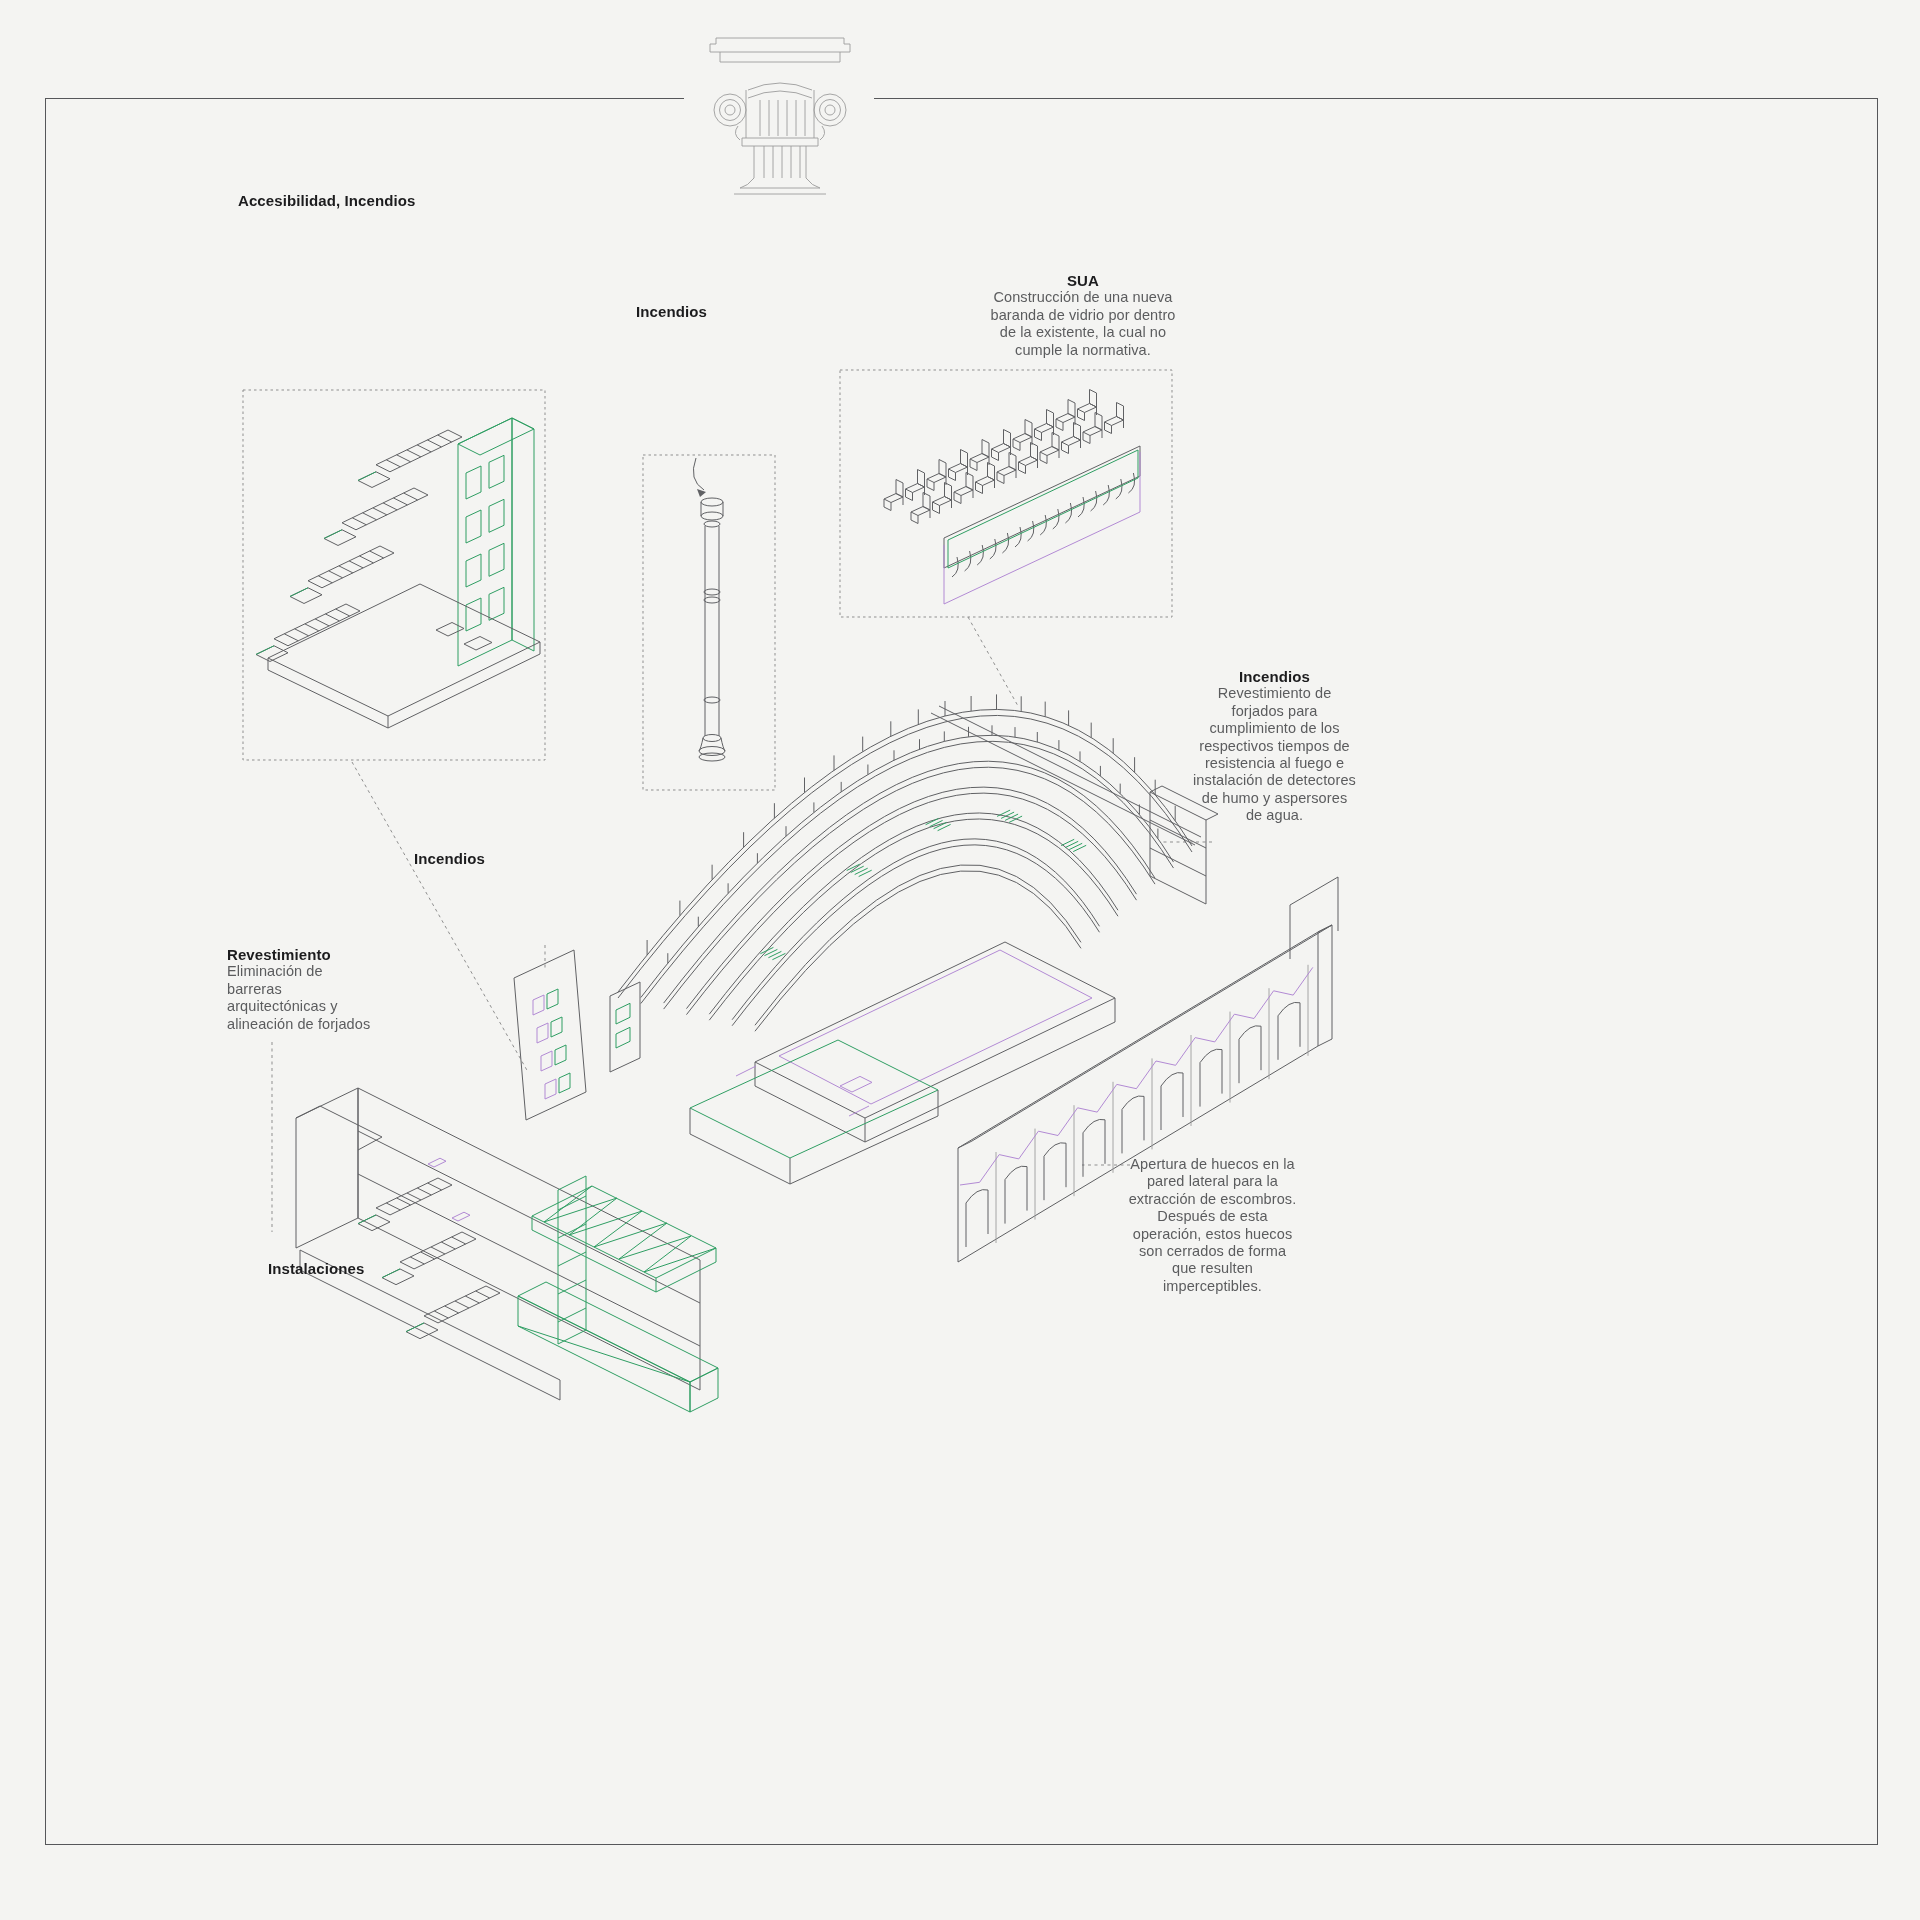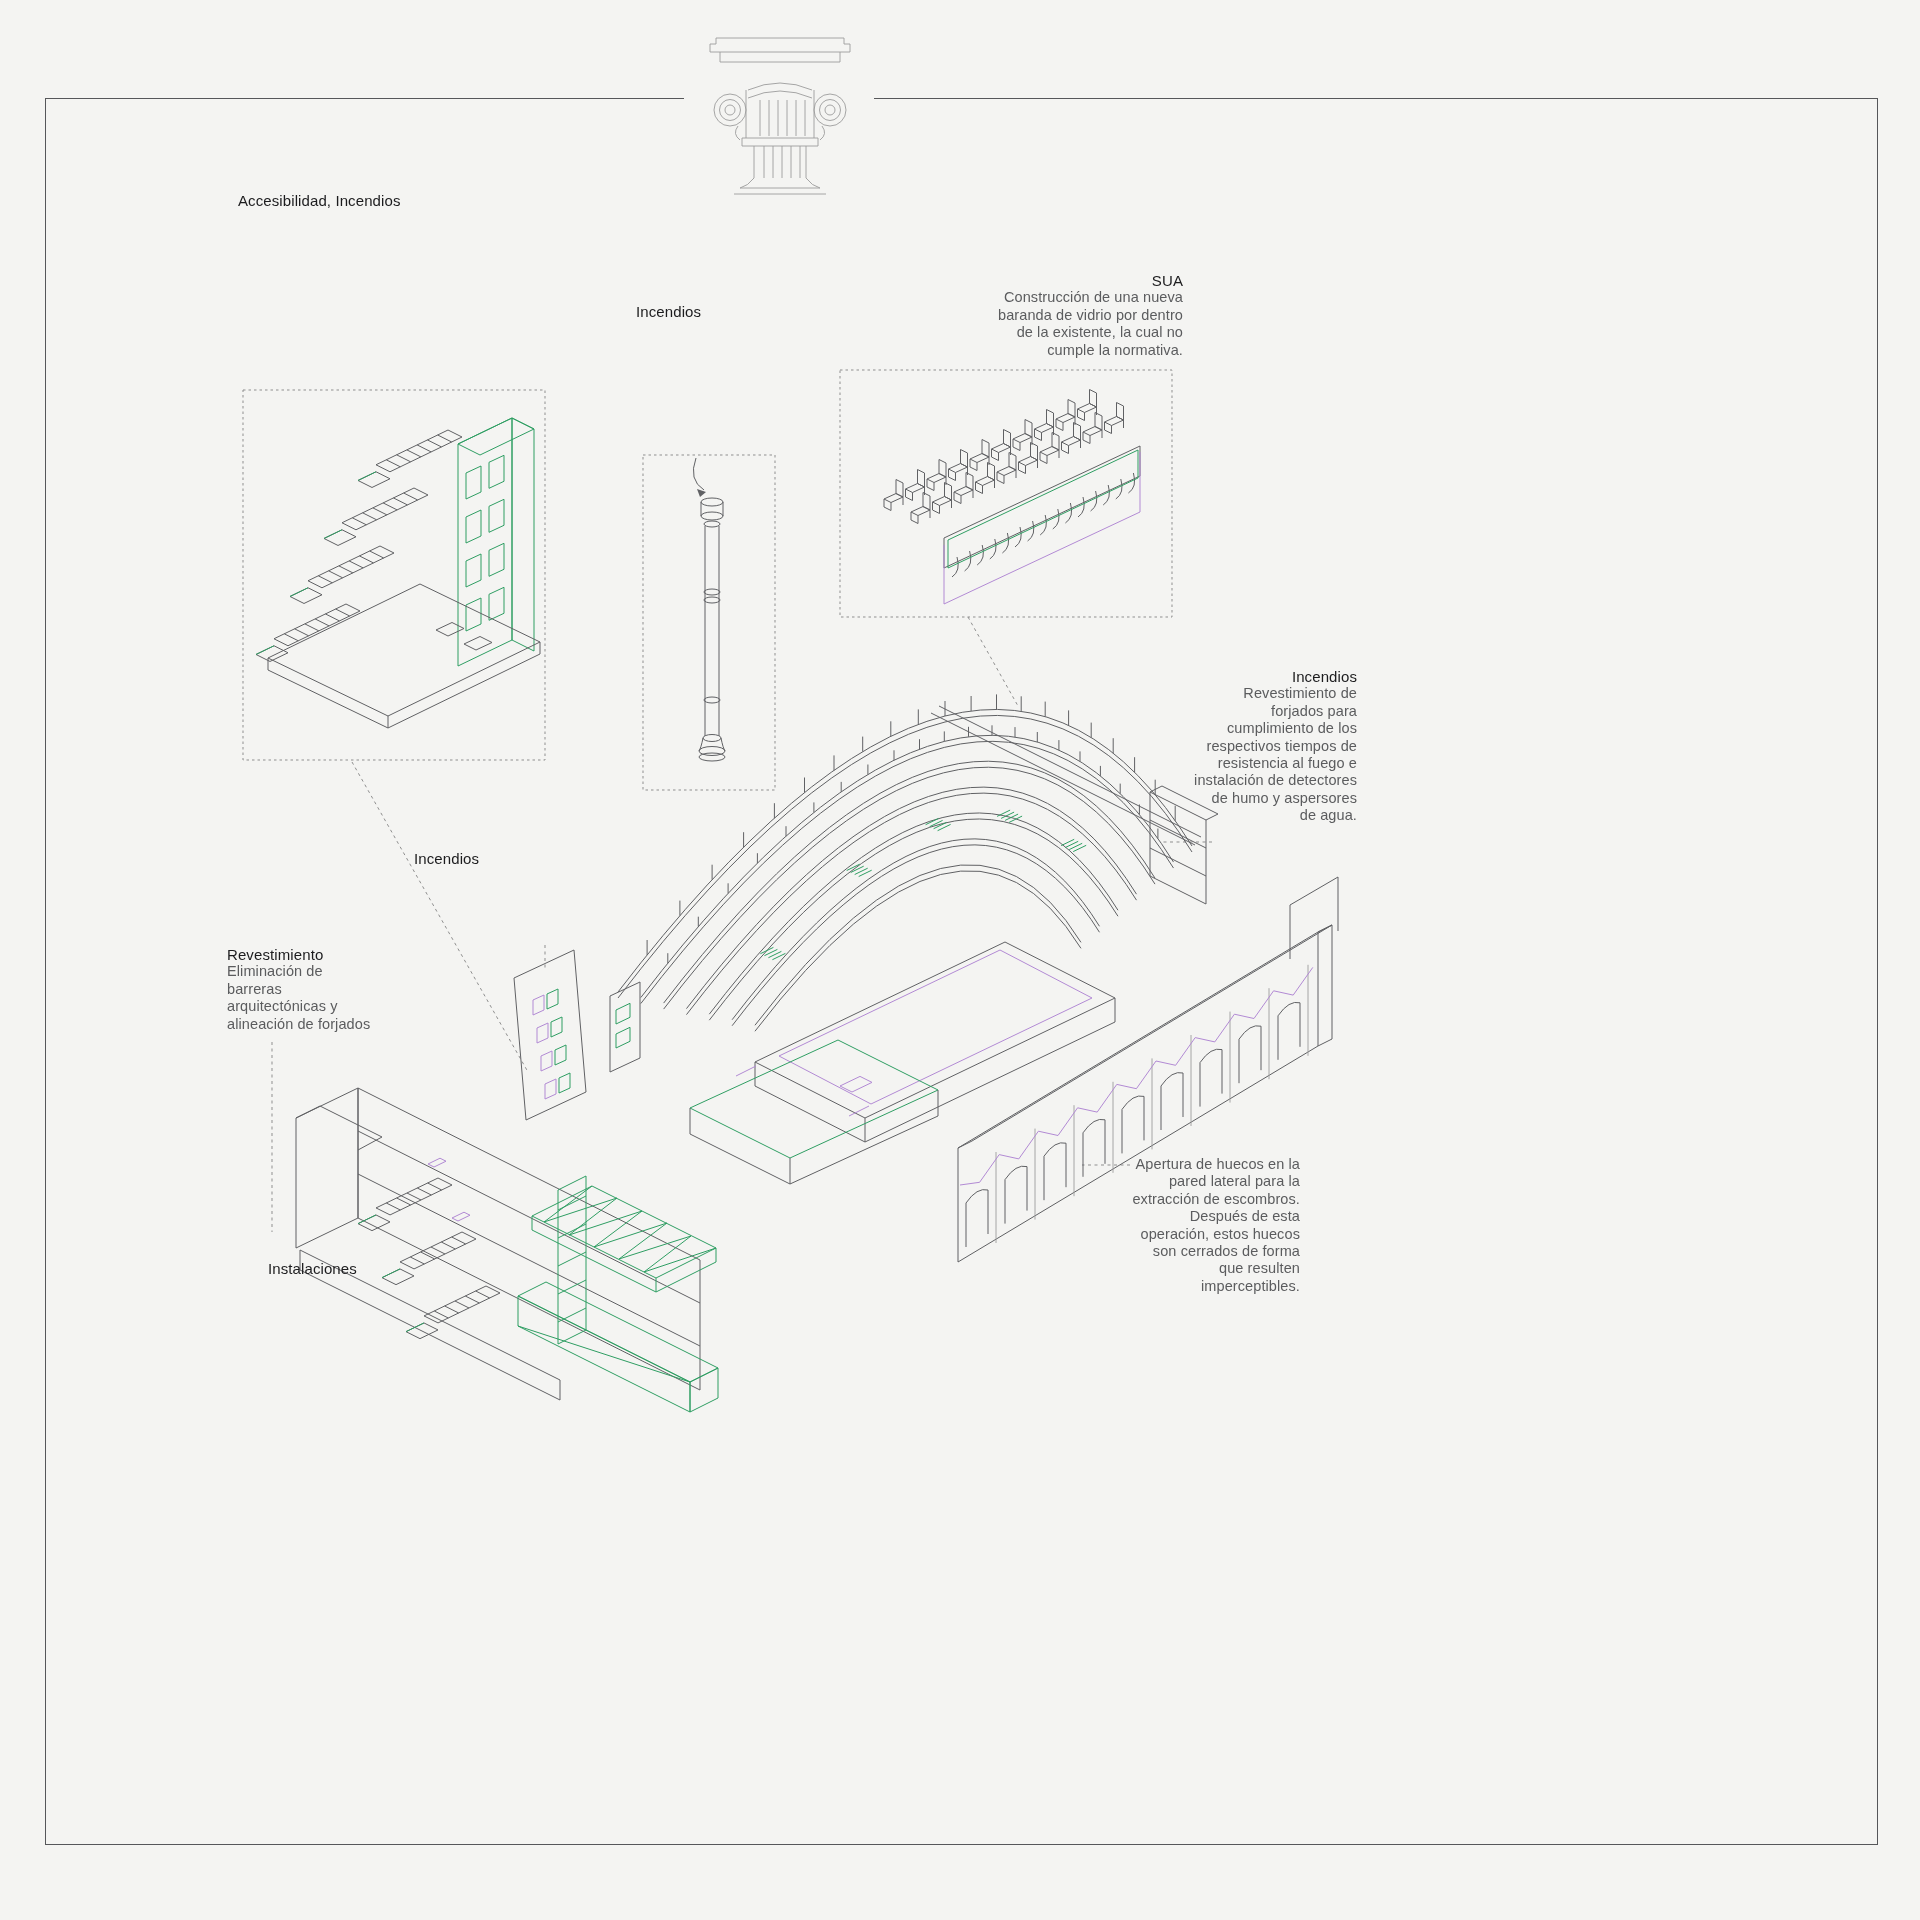--- a/index.html
+++ b/index.html
@@ -9,22 +9,22 @@
   svg.art{position:absolute;left:0;top:0;width:1920px;height:1920px}
   .ln{stroke:#606164;fill:none;stroke-width:1}
   .lt{stroke:#9c9c9c;fill:none;stroke-width:.9}
   .gn{stroke:#2f9e63;fill:none;stroke-width:1}
   .pu{stroke:#b28ad4;fill:none;stroke-width:1}
   .dash{stroke:#8f8f8f;stroke-width:1;stroke-dasharray:3 3.5;fill:none}
   .dashbox{stroke:#8f8f8f;stroke-width:1;stroke-dasharray:2.5 3;fill:none}
   .bgmask{fill:#f4f4f2;stroke:none}
   .head{fill:#606164;stroke:none}
   .note{position:absolute;color:#5b5c5e;font-size:14.5px;line-height:17.4px;letter-spacing:.1px}
-  .note h3{font-size:15px;color:#1c1c1e;font-weight:400}
-  .note.right{text-align:right}
+  .note h3{font-size:15px;color:#1c1c1e;font-weight:700}
+  .note.right{text-align:center}
 </style>
 </head>
 <body>
 
 <div class="frame"></div>
 
 <svg class="art" viewBox="0 0 1920 1920">
 
   <rect x="684" y="90" width="190" height="14" class="bgmask"></rect>
 

